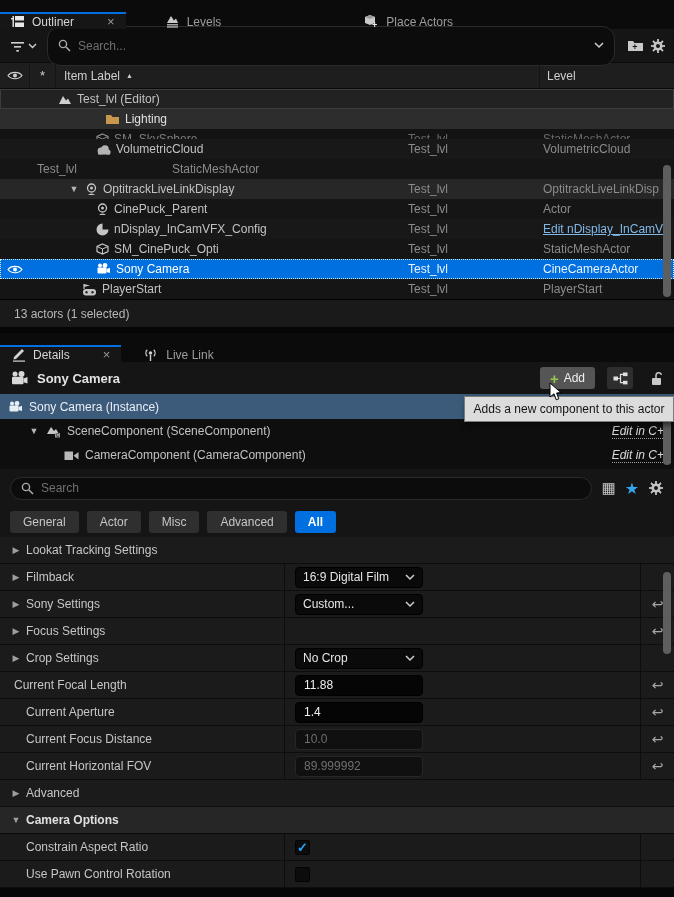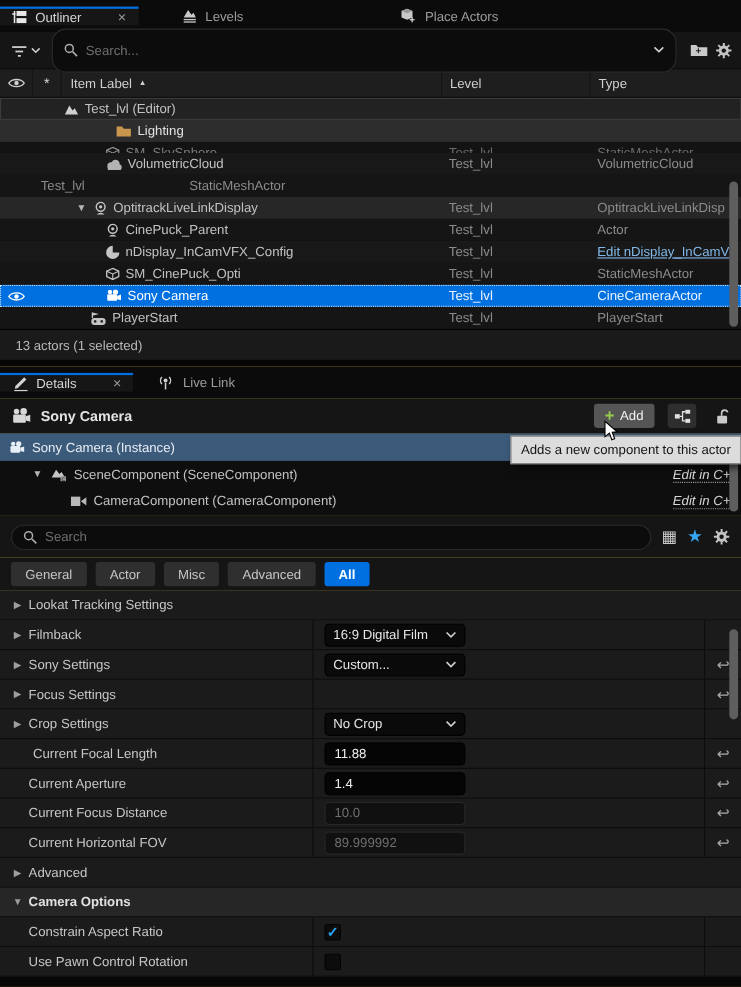--- a/index.html
+++ b/index.html
@@ -1,20 +1,20 @@
 <!DOCTYPE html>
 <html><head>
 <meta charset="utf-8">
 <style>
   * { margin:0; padding:0; box-sizing:border-box; }
   html,body { width:674px; height:897px; background:#060606; overflow:hidden; }
   body { font-family:"Liberation Sans", sans-serif; font-size:12px; color:#c2c2c2; position:relative; }
 
   
-  .tabbar { height:29px; background:#0b0b0b; display:flex; align-items:center; }
+  .tabbar { height:29px; background:#0b0b0b; display:flex; align-items:flex-end; }
   .tab { display:flex; align-items:center; gap:7px; padding:0 11px; color:#9d9d9d; position:relative; cursor:pointer; }
   .tab.active { background:#161616; color:#d6d6d6; border-top:2px solid #0070e0; }
   .tab .close { margin-left:26px; color:#9a9a9a; font-size:13px; }
   .icon { display:inline-flex; align-items:center; justify-content:center; flex:none; }
 
   
   .outliner { background:#151515; }
   .toolbar { height:33px; display:flex; align-items:center; background:#151515; padding:0 8px 0 10px; gap:6px; }
   .filter-group { display:flex; align-items:center; gap:3px; margin-right:4px; }
   .search-pill { flex:1; height:40px; background:#0c0c0c; border:1px solid #2b2b2b; border-radius:13px; display:flex; align-items:center; padding:0 10px; gap:7px; }
@@ -43,21 +43,21 @@
   .clip-row { height:10px; overflow:hidden; }
   .clip-row .orow { color:#7d7d7d; background:#131313; }
   .clip-row .rlevel, .clip-row .rtype { color:#6a6a6a; }
   .caret { font-size:9px; color:#b5b5b5; width:12px; text-align:center; flex:none; }
   .typelink { color:#82b8e8; text-decoration:underline; }
   .ofooter { height:28px; background:#1a1a1a; border-top:1px solid #000; display:flex; align-items:center; padding-left:14px; color:#b8b8b8; }
 
   .vscroll { position:absolute; width:8px; border-radius:4px; background:#5e5e5e; right:3px; }
 
   
-  .details { background:#fde047; margin-top:6px; position:relative; }
+  .details { background:#701a75; margin-top:6px; position:relative; }
   .dheader { height:32px; display:flex; align-items:center; background:#151515; padding:0 10px; gap:8px; }
   .dtitle { font-size:13px; font-weight:bold; color:#e3e3e3; flex:1; }
   .add-btn { height:22px; background:#555; border-radius:3px; display:flex; align-items:center; gap:5px; padding:0 10px; color:#f0f0f0; cursor:pointer; }
   .add-btn .plus { color:#95c94c; font-size:15px; font-weight:bold; }
   .sq-btn { width:26px; height:22px; background:#2e2e2e; border-radius:3px; display:flex; align-items:center; justify-content:center; margin-left:4px; cursor:pointer; }
 
   .comptree { background:#0e0e0e; position:relative; padding-bottom:2px; }
   .crow { height:24px; display:flex; align-items:center; gap:6px; padding-right:3px; white-space:nowrap; }
   .crow.selected { background:#3c5a7a; color:#e8eef5; height:25px; }
   .crow .cpp { margin-left:auto; color:#d8d8d8; border-bottom:1px dotted #9a9a9a;font-style:italic; }
@@ -183,21 +183,20 @@
           <path d="M1,5.5 C4,1.2 12,1.2 15,5.5 C12,9.8 4,9.8 1,5.5 Z" fill="none" stroke="#cfcfcf" stroke-width="1.2"></path>
           <circle cx="8" cy="5.5" r="2" fill="#cfcfcf"></circle>
         </svg>
     </span>
     <span class="star">*</span>
     <span class="clabel">
       <span>Item Label</span>
         <span class="sortarrow">▲</span>
     </span>
     <span class="clevel">Level</span>
-    <span class="ctype">Type</span>
   </div>
 
   <div class="tree">
 
     <div class="orow current">
       <span class="vis"></span>
       <span class="rlabel" style="padding-left:28px">
         <span class="icon">
             <svg width="14" height="11">
               <polygon points="1,10 5,2 8,6.5 10,4.5 13,10" fill="#cfcfcf"></polygon>
@@ -556,21 +555,21 @@
         <div class="combo">
           <span>No Crop</span>
           <svg width="10" height="7">
               <path d="M1 1 L5 5 L9 1" stroke="#cfcfcf" stroke-width="1.5" fill="none"></path>
             </svg>
         </div>
       </div>
       <div class="preset"></div>
     </div>
     <div class="prow">
-      <div class="plabel" style="padding-left:30px">
+      <div class="plabel" style="padding-left:14px">
           <span>Current Focal Length</span>
         </div>
       <div class="pvalue">
           <input class="num" value="11.88" style="">
         </div>
       <div class="preset">↩</div>
     </div>
     <div class="prow">
       <div class="plabel" style="padding-left:26px">
           <span>Current Aperture</span>

